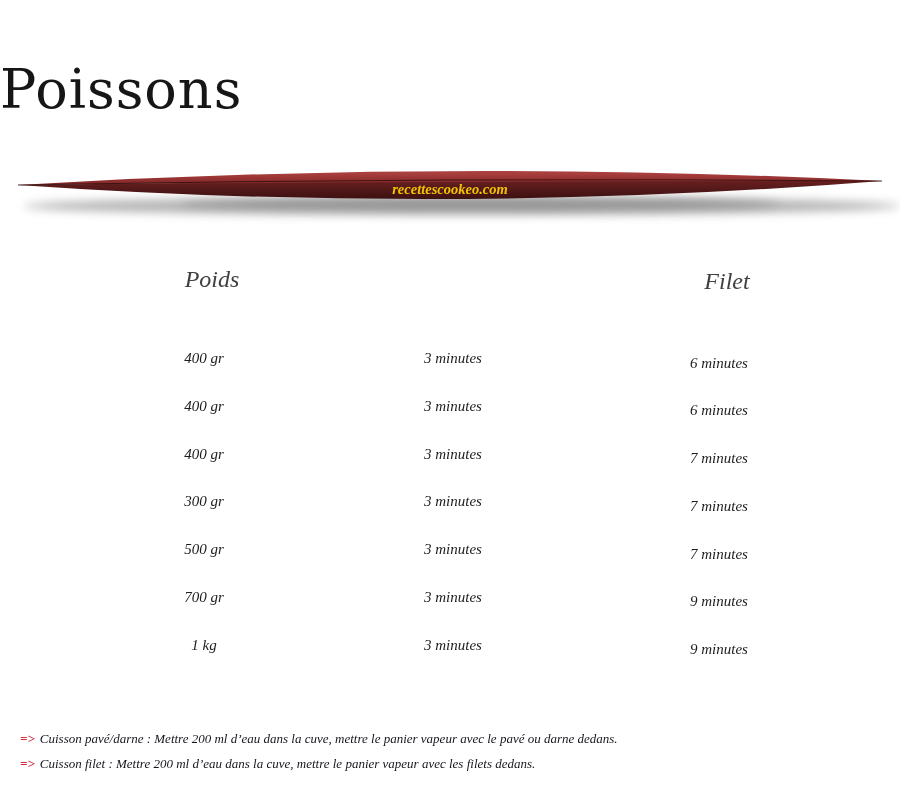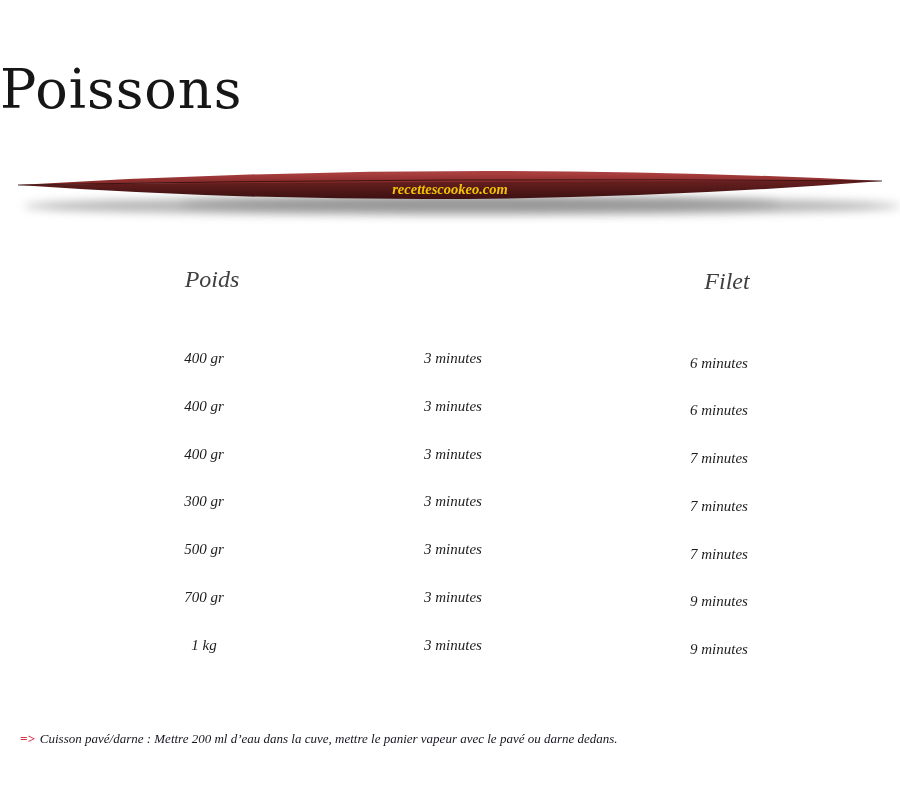--- a/index.html
+++ b/index.html
@@ -153,15 +153,18 @@
       <span class="cell col-weight">1 kg</span>
       <span class="cell col-pave">3 minutes</span>
       <span class="cell col-filet">9 minutes</span>
     </div>
   </div>
 
   <div class="footer">
     <div class="note">
       <span class="note-arrow">=&gt;</span><span>Cuisson pavé/darne : Mettre 200 ml d’eau dans la cuve, mettre le panier vapeur avec le pavé ou darne dedans.</span>
     </div>
+    <div class="note">
+      <span class="note-arrow">=&gt;</span><span>Cuisson filet : Mettre 200 ml d’eau dans la cuve, mettre le panier vapeur avec les filets dedans.</span>
+    </div>
   </div>
 
 </div>
 
 </body></html>

